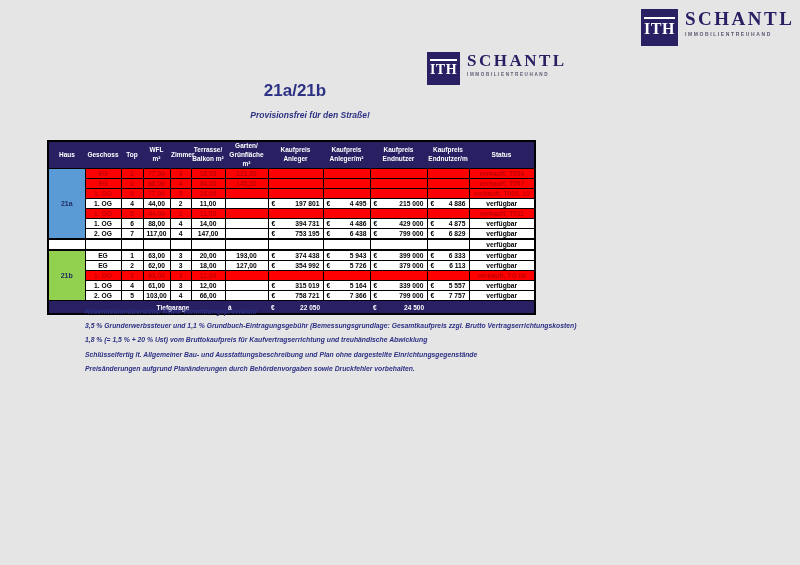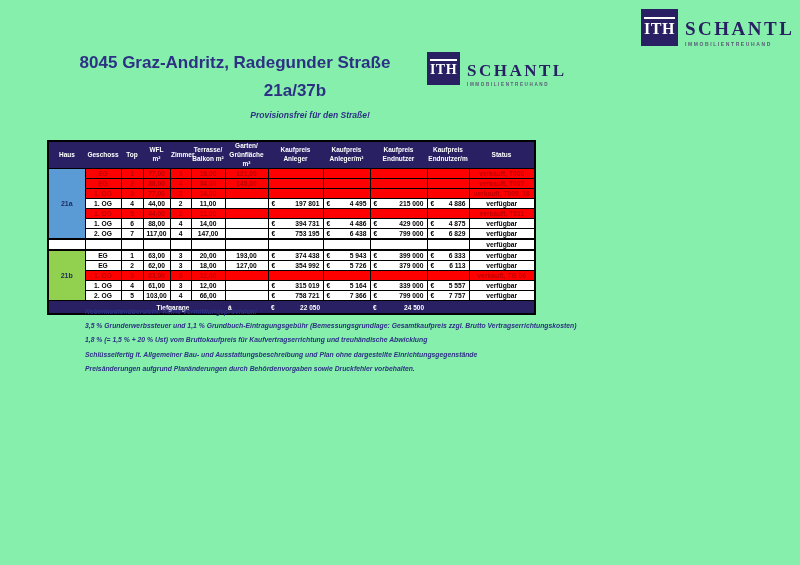--- a/index.html
+++ b/index.html
@@ -3,40 +3,40 @@
 <meta charset="utf-8">
 <style>
   * { margin:0; padding:0; box-sizing:border-box; }
   html,body { width:800px; height:565px; }
   body {
     background:#ffffff;
     font-family:"Liberation Sans", sans-serif;
     position:relative;
     overflow:hidden;
   }
-  .page { position:absolute; inset:0; background:#86efac;text-decoration:underline; }
+  .page { position:absolute; inset:0; background:#e5e5e5;text-decoration:underline; }
 
   
   .logo { position:absolute; display:flex; align-items:flex-start; gap:7px; }
   .logo-top { top:9px; left:641px; }
   .logo-mid { top:52px; left:427px; }
   .ith-square {
     background:#282063; display:flex; align-items:center; justify-content:center;
   }
   .logo-top .ith-square { width:37px; height:37px; }
   .logo-mid .ith-square { width:33px; height:33px; }
   .ith {
     color:#ffffff; font-family:"Liberation Serif", serif; font-weight:bold;
     border-top:2px solid #ffffff; padding-top:1px; letter-spacing:0.5px;
   }
   .logo-top .ith { font-size:16px; }
   .logo-mid .ith { font-size:14px; }
   .logo-name {
     font-family:"Liberation Serif", serif; font-weight:bold; color:#282063;
-    letter-spacing:2.5px; line-height:1.05; margin-top:10px;
+    letter-spacing:2.5px; line-height:1.05; margin-top:0;
   }
   .logo-top .logo-name { font-size:19px; }
   .logo-mid .logo-name { font-size:17px; }
   .logo-tag {
     color:#5a5a74; font-weight:bold; letter-spacing:1.6px; margin-top:2px;
   }
   .logo-top .logo-tag { font-size:5px; }
   .logo-mid .logo-tag { font-size:4.6px; }
 
   
@@ -99,22 +99,21 @@
   <div class="logo logo-top">
     <div class="ith-square">
       <span class="ith">ITH</span>
     </div>
     <div class="logo-text">
       <div class="logo-name">SCHANTL</div>
       <div class="logo-tag">IMMOBILIENTREUHAND</div>
     </div>
   </div>
 
-  <div class="title-1">8045 Graz-Andritz, Radegunder Straße</div>
-  <div class="title-2">21a/37b</div>
+  <div class="title-2">21a/21b</div>
 
   <div class="logo logo-mid">
     <div class="ith-square">
       <span class="ith">ITH</span>
     </div>
     <div class="logo-text">
       <div class="logo-name">SCHANTL</div>
       <div class="logo-tag">IMMOBILIENTREUHAND</div>
     </div>
   </div>

